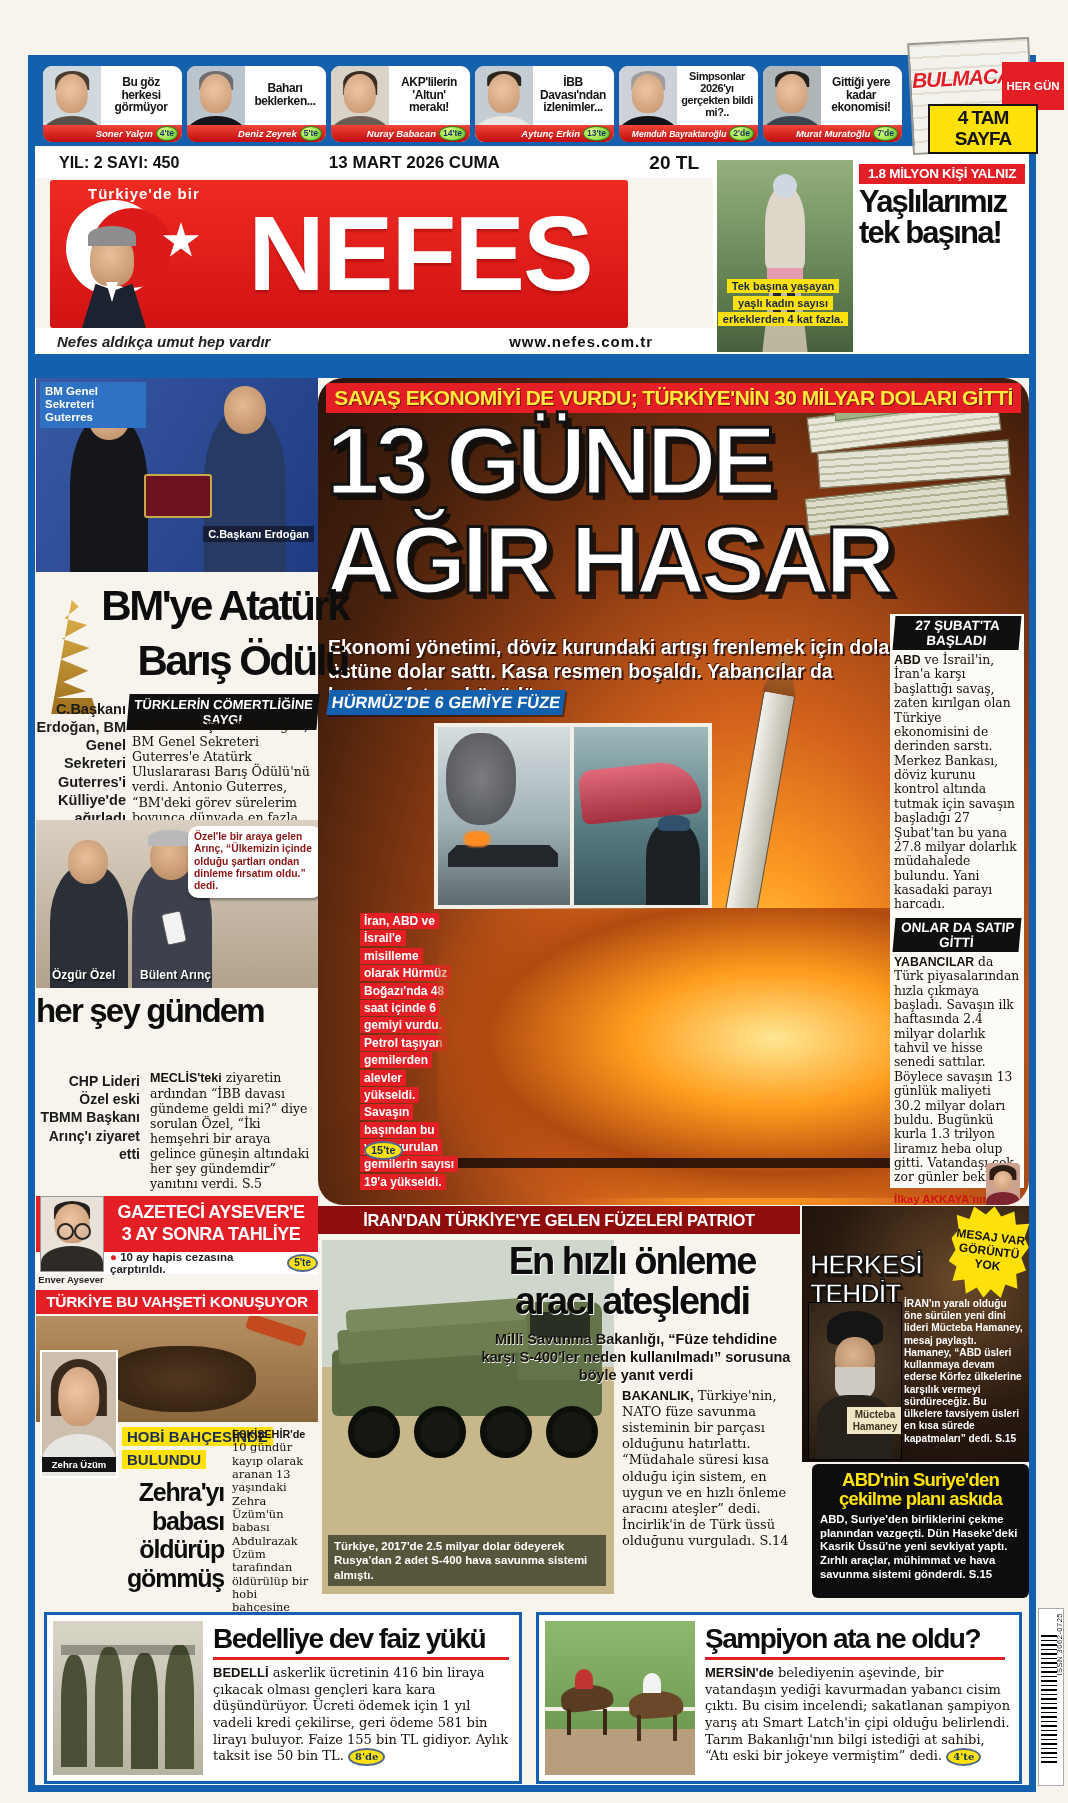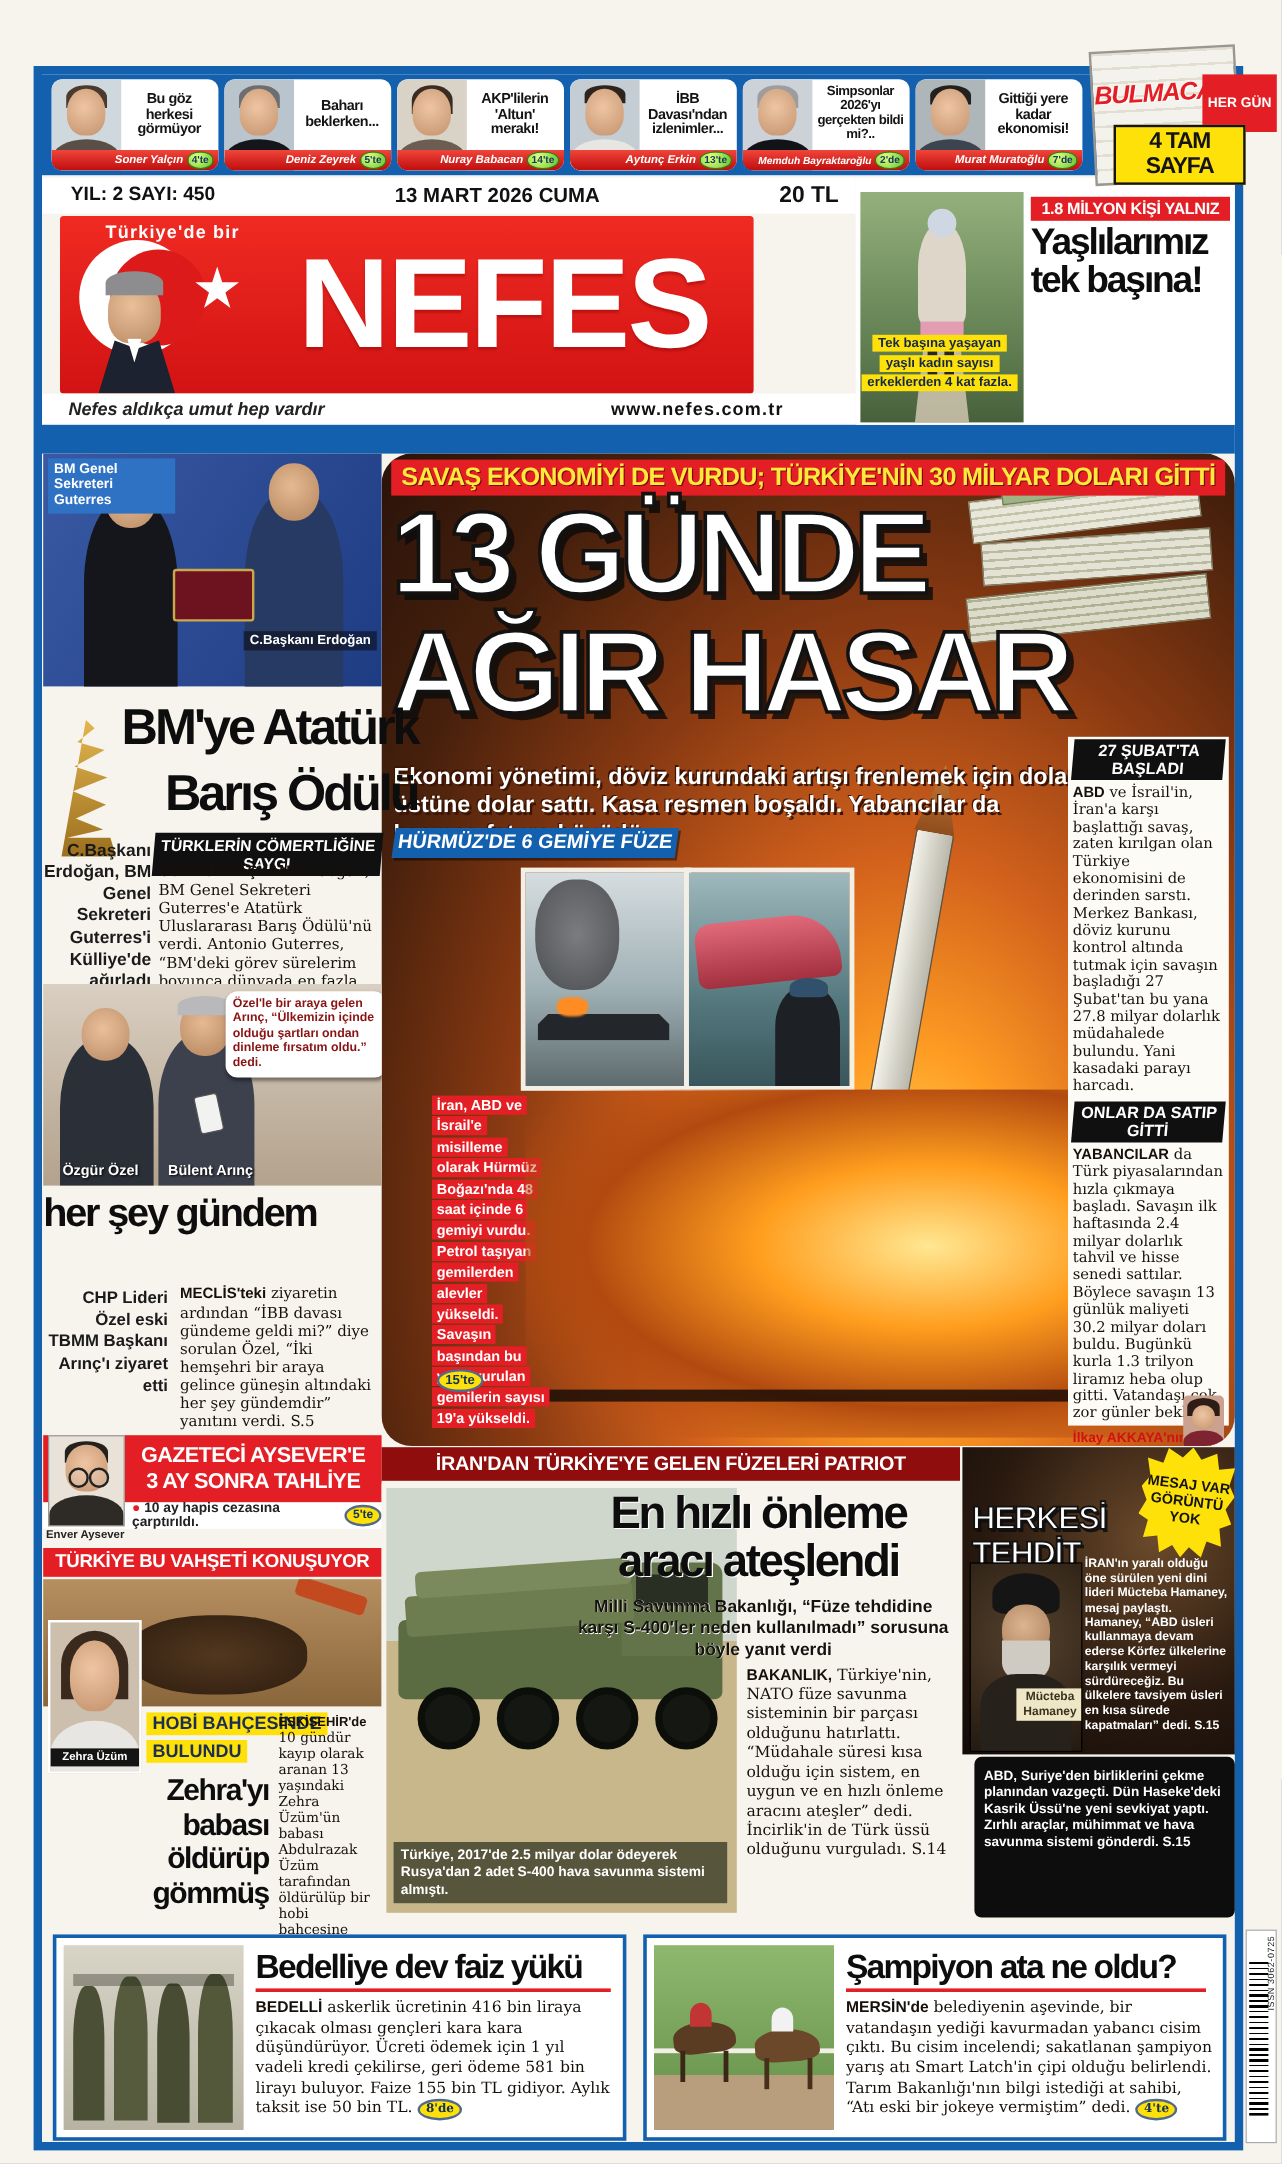--- a/index.html
+++ b/index.html
@@ -367,20 +367,24 @@
       <div class="abs" style="left:26px;top:64px;width:40px;height:34px;border-radius:0 0 45% 45%;background:#cfcac2;"></div>
       <div class="abs" style="left:8px;top:92px;width:76px;height:66px;background:#26211b;border-radius:40% 40% 0 0;"></div>
       <div class="abs b ctr" style="left:38px;top:104px;width:52px;background:#efe6c6;color:#3a3320;font-size:10px;line-height:1.15;padding:2px;">Mücteba Hamaney</div>
     </div>
     <div class="abs b wt" style="left:102px;top:92px;width:120px;font-size:10.2px;line-height:1.2;">
       <span>İRAN'ın</span> <span>yaralı olduğu öne sürülen yeni dini lideri Mücteba Hamaney, mesaj paylaştı. Hamaney, “ABD üsleri kullanmaya devam ederse Körfez ülkelerine karşılık vermeyi sürdüreceğiz. Bu ülkelere tavsiyem üsleri en kısa sürede kapatmaları” dedi. S.15</span>
     </div>
   </div>
 
   <div class="abs" style="left:812px;top:1464px;width:217px;height:134px;background:#0d0d0d;border-radius:6px;padding:6px 8px;box-sizing:border-box;">
+    <div class="b ctr" style="font-size:18.5px;line-height:1.05;color:#ffe10a;letter-spacing:-.8px;">
+      <span style="display:block;">ABD'nin Suriye'den</span>
+      <span style="display:block;">çekilme planı askıda</span>
+    </div>
     <div class="b wt" style="font-size:11.3px;line-height:1.22;margin-top:4px;">ABD, Suriye'den birliklerini çekme planından vazgeçti. Dün Haseke'deki Kasrik Üssü'ne yeni sevkiyat yaptı. Zırhlı araçlar, mühimmat ve hava savunma sistemi gönderdi. S.15</div>
   </div>
 
   <div class="abs" style="left:44px;top:1612px;width:478px;height:172px;border:3px solid #1360ae;background:#fff;box-sizing:border-box;">
     <div class="abs" style="left:6px;top:6px;width:150px;height:154px;background:linear-gradient(#d8d4c6,#b7b3a2);overflow:hidden;">
       <div class="abs" style="left:8px;top:34px;width:26px;height:112px;background:#4a4f35;border-radius:40% 40% 0 0;"></div>
       <div class="abs" style="left:42px;top:26px;width:28px;height:120px;background:#555b3c;border-radius:40% 40% 0 0;"></div>
       <div class="abs" style="left:78px;top:32px;width:27px;height:116px;background:#474c33;border-radius:40% 40% 0 0;"></div>
       <div class="abs" style="left:112px;top:24px;width:29px;height:124px;background:#525839;border-radius:40% 40% 0 0;"></div>
       <div class="abs" style="left:8px;top:24px;width:134px;height:10px;background:rgba(30,32,20,.35);"></div>

